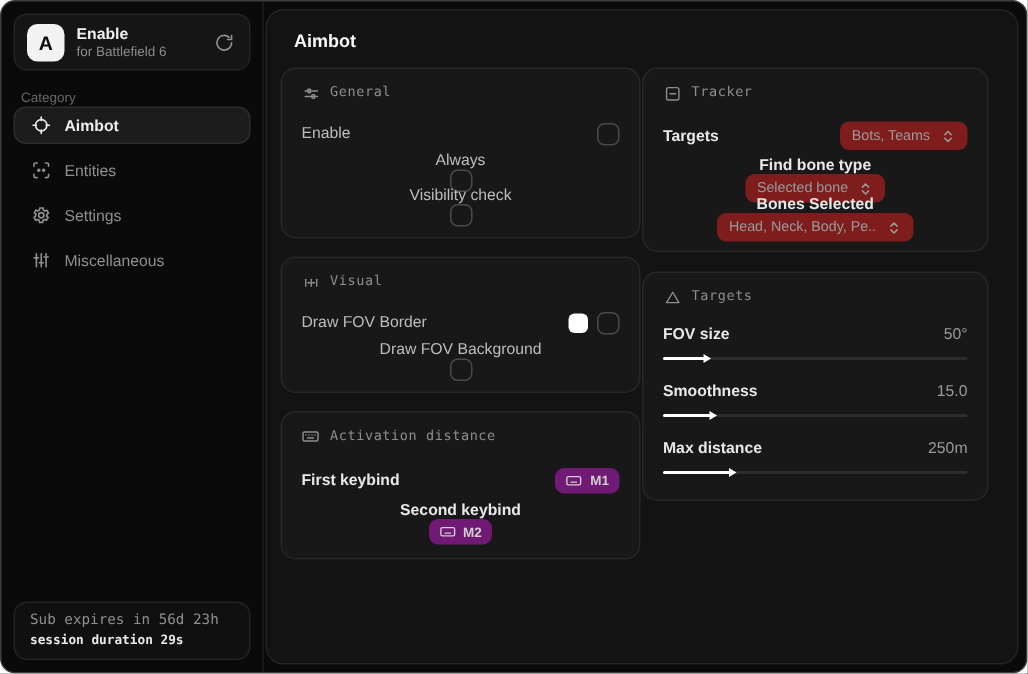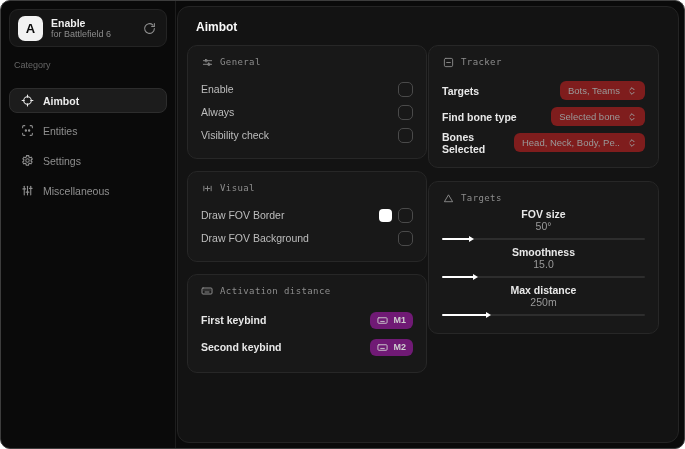--- a/index.html
+++ b/index.html
@@ -11,21 +11,21 @@
   
   .sidebar { width:175px; flex:none; border-right:1px solid #1d1d1d; display:flex; flex-direction:column; padding:8px; }
   .logo-card { height:38px; flex:none; border:1px solid #242424; background:#151515; border-radius:9px;
                display:flex; align-items:center; padding:0 8px; gap:8px; }
   .logo-box { width:25px; height:25px; background:#f2f2f2; border-radius:7px; display:flex; align-items:center; justify-content:center;
               color:#0a0a0a; font-weight:bold; font-size:13px; flex:none; }
   .logo-text { flex:1; min-width:0; }
   .logo-title { color:#f0f0f0; font-size:10.5px; font-weight:700; line-height:12px; }
   .logo-sub { color:#8c8c8c; font-size:9px; line-height:11px; }
   .refresh-btn { width:18px; height:18px; display:flex; align-items:center; justify-content:center; color:#8f8f8f; cursor:pointer; flex:none; }
-  .cat-label { margin:13px 5px 18px; color:#666666; font-size:9px; }
+  .cat-label { margin:13px 5px 1px; color:#666666; font-size:9px; }
   .nav { display:flex; flex-direction:column; gap:5px; }
   .nav-item { height:25px; border-radius:8px; display:flex; align-items:center; gap:9px; padding:0 10px;
               color:#8f8f8f; font-size:10.5px; border:1px solid transparent; cursor:pointer; }
   .nav-item.selected { background:#1c1c1c; border-color:#2d2d2d; color:#ececec; font-weight:700; }
   .nav-item .ic { width:14px; height:14px; display:flex; align-items:center; justify-content:center; flex:none; }
   .spacer { flex:1; }
   .sub-card { border:1px solid #242424; border-radius:9px; padding:5px 10px 6px; background:#101010; }
   .sub-line1 { font-family:"DejaVu Sans Mono", monospace; font-size:9.5px; color:#8f8f8f; line-height:14px; }
   .sub-line2 { font-family:"DejaVu Sans Mono", monospace; font-size:8.5px; font-weight:700; color:#e8e8e8; line-height:12px; }
   
@@ -33,35 +33,35 @@
   .main { width:100%; height:100%; background:#131313; border:1px solid #242424; border-radius:12px; overflow:hidden; }
   .page-title { padding:13px 18px 9px; color:#fafafa; font-size:12px; font-weight:700; }
   .cols { display:flex; gap:1px; padding:2px 9px; align-items:flex-start; }
   .col-left { width:240px; flex:none; display:flex; flex-direction:column; gap:12px; }
   .col-right { width:231px; flex:none; display:flex; flex-direction:column; gap:13px; }
   .card { background:#181818; border:1px solid #272727; border-radius:10px; padding:10px 13px 12px; }
   .card-title { display:flex; align-items:center; gap:7px; color:#8d8d8d; margin-bottom:10px;
                 font-family:"DejaVu Sans Mono", monospace; font-size:9px; letter-spacing:0.4px; }
   .card-title .ic { width:12px; height:12px; display:flex; align-items:center; justify-content:center; }
   .row { display:flex; align-items:center; justify-content:space-between; height:22px; }
-  .row + .row { margin-top:1px; }
+  .row + .row { margin-top:1px;flex-direction:column; }
   .row-label { color:#bdbdbd; font-size:10.5px; }
   .row-label.strong { color:#e8e8e8; font-weight:700; }
   .checkbox { width:15px; height:15px; border:1.5px solid #4a4a4a; border-radius:5px; background:transparent; cursor:pointer; flex:none; }
   .right-group { display:flex; align-items:center; gap:6px; }
   .swatch { width:13px; height:13px; border-radius:4px; cursor:pointer; flex:none; }
   .key-row { height:26px; }
   .key-btn { display:flex; align-items:center; gap:5px; background:#701a75; border-radius:6px; padding:3px 7px;
              color:#cfcfcf; font-size:9px; font-weight:700; cursor:pointer; }
   .trk-row { height:25px; }
   .dd-btn { display:flex; align-items:center; gap:7px; background:#7f1d1d; border-radius:6px; padding:4px 8px;
             color:#9a9a9a; font-size:9.5px; cursor:pointer; white-space:nowrap; }
   .acc-group { margin-bottom:9px; }
   .acc-group:last-child { margin-bottom:2px; }
-  .acc-head { display:flex; align-items:center; justify-content:flex-end; height:18px;flex-direction:column; }
+  .acc-head { display:flex; align-items:center; justify-content:space-between; height:18px; }
   .acc-value { color:#9a9a9a; font-size:10.5px; }
   .slider { position:relative; height:8px; margin-top:3px; cursor:pointer; }
   .slider-track { position:absolute; left:0; right:0; top:3px; height:2px; background:#2d2d2d; border-radius:1px; }
   .slider-fill { position:absolute; left:0; top:3px; height:2px; background:#ffffff; border-radius:1px; }
   .slider-fill::after { content:""; position:absolute; right:-4px; top:50%; transform:translateY(-50%);
              width:0; height:0; border-left:5px solid #ffffff; border-top:3.5px solid transparent; border-bottom:3.5px solid transparent; }
   svg { display:block; }
 </style>
 </head>
 <body>
@@ -130,20 +130,24 @@
               <line x1="9.5" y1="15" x2="14.5" y2="15"></line>
               <line x1="15.5" y1="8" x2="20.5" y2="8"></line>
           </svg>
         </span>
         <span>Miscellaneous</span>
       </div>
     </div>
 
     <div class="spacer"></div>
 
+    <div class="sub-card">
+      <div class="sub-line1">Sub expires in 56d 23h</div>
+      <div class="sub-line2">session duration 29s</div>
+    </div>
   </div>
 
   <div class="main-wrap">
     <div class="main">
       <div class="page-title">Aimbot</div>
 
       <div class="cols">
 
         <div class="col-left">
 

